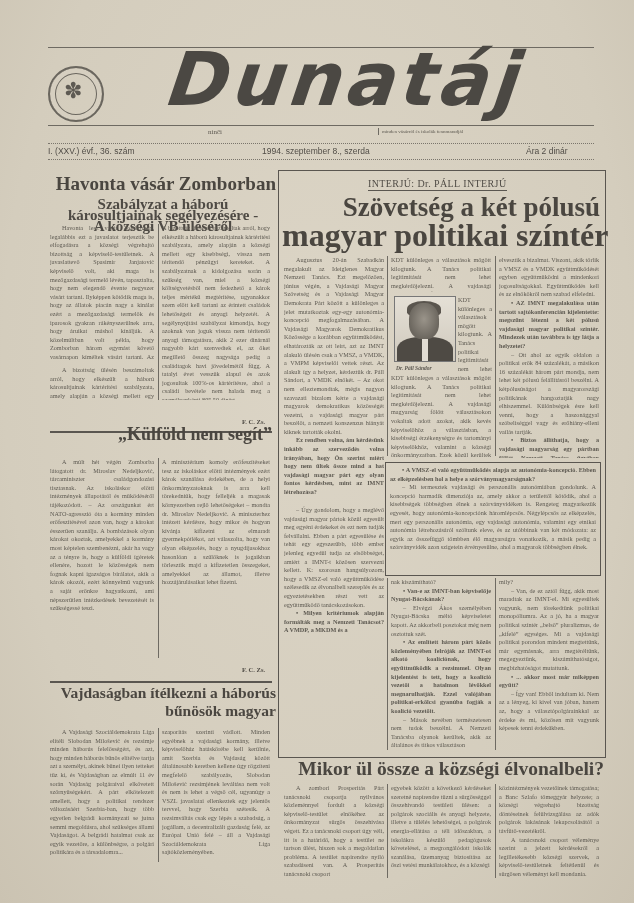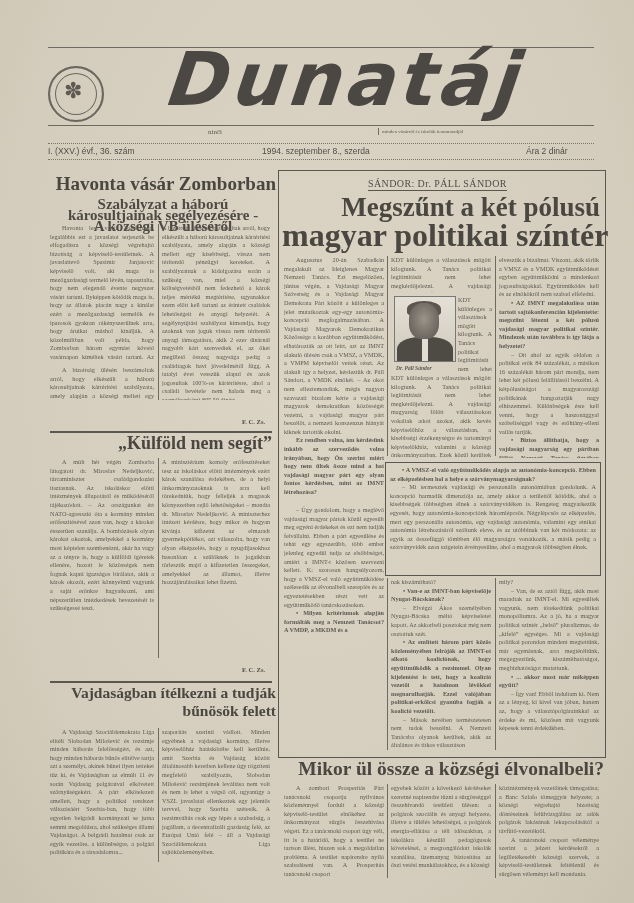--- a/index.html
+++ b/index.html
@@ -88,47 +88,47 @@
     <div class="vrule" style="left:158px; top:224px; height:176px;"></div>
     <div class="col" style="left:162px; top:224px; width:108px; height:176px;">
       <p style="text-indent:0;">A bizottság ülésén beszámoltak arról, hogy elkészült a háború károsultjainak kártérítési szabályzata, amely alapján a községi mellett egy kisebbségi, vissza nem térítendő pénzügyi kereteket. A szabályzatnak a kidolgozása során a szükség van, miel a községi költségvetésből nem fedezhető a károk teljes mértékű megtérítése, ugyanakkor szem előtt kell tartani az érintett családok lehetőségeit és anyagi helyzetét. A segélynyújtási szabályzat kimondja, hogy azoknak van joguk vissza nem térítendő anyagi támogatásra, akik 2 ezer dinárnál nagyobb kárt szenvedtek el, az őket megillető összeg nagysága pedig a családtagok havi jövedelmétől függ. A tatalyi évet vesszük alapul és azok jogosultak 100%-os kártérítésre, ahol a családi bevétele nem halada meg a személyenkénti 805,50 dinárt.</p>
 
     </div>
     <div class="sig" style="left:242px; top:418px;">F. C. Zs.</div>
   </section>
   <div class="rule thick" style="left:50px; top:431px; width:222px;"></div>
 
   <section>
-    <div class="headline" style="left:50px; top:433px; width:222px; font-size:18px;">„Külföld nem segít”</div>
+    <div class="headline" style="left:50px; top:424px; width:222px; font-size:18px;">„Külföld nem segít”</div>
     <div class="col" style="left:50px; top:458px; width:104px; height:200px;">
       <p>A múlt hét végén Zomborba látogatott dr. Miroslav Nedeljković, tárcaminiszter családgondozási tisztasnak. Az iskoláskor előtti intézmények állapotáról és működéséről tájékozódott. – Az országunkat ért NATO-agresszió óta a kormány minden erőfeszítésével azon van, hogy a károkat ésszerűen szanálja. A bombázások olyan károkat okoztak, amelyekkel a kormány most képtelen szembenézni, akár ha vagy az a tényre is, hogy a külföldi ígéretek ellenére, hozott le közösségek nem fognak kapni igazságos bírálatot, akik a károk okozói, ezért könnyelmű vagyunk a saját erőnkre hagyatkozni, ami népszerűtlen intézkedések bevezetését is szükségessé teszi.</p>
     </div>
     <div class="vrule" style="left:158px; top:458px; height:200px;"></div>
     <div class="col" style="left:162px; top:458px; width:108px; height:196px;">
       <p style="text-indent:0;">A minisztérium komoly erőfeszítéseket tesz az iskoláskor előtti intézmények ezért károk szanálása érdekében, de a helyi önkormányzatoknak is arra kell törekedniük, hogy felleljék a magasak környezetben rejlő lehetőségeket – mondta dr. Miroslav Nedeljković. A miniszterhez intézett kérdésre, hogy mikor és hogyan kívánja kifizetni az elmaradt gyermekpótlékot, azt válaszolta, hogy van olyan elképzelés, hogy a nyugdíjasokhoz hasonlóan a szülőknek is jogaikban törlesztik majd a kifizetetlen összegeket, amelyekkel az államot, illetve hozzájárulásaikat lehet fizetni.</p>
     </div>
     <div class="sig" style="left:242px; top:666px;">F. C. Zs.</div>
   </section>
   <div class="rule thick" style="left:50px; top:681px; width:222px;"></div>
 
   <section>
-    <div class="headline" style="left:44px; top:684px; width:232px; font-size:15.5px; line-height:18px; white-space:normal;">Vajdaságban ítélkezni a tudják bűnösök felett</div>
+    <div class="headline" style="left:44px; top:684px; width:232px; font-size:15.5px; line-height:18px; white-space:normal;">Vajdaságban ítélkezni a háborús bűnösök magyar</div>
     <div class="col" style="left:50px; top:728px; width:104px; height:134px;">
       <p>A Vajdasági Szociáldemokrata Liga elítéli Slobodan Milošević és rezsimje minden háborús felelősségért, és azt, hogy minden háborús bűnös elítélve tartja azt a személyt, akinek bűnei ilyen tetteket tűz ki, és Vajdaságban az elmúlt 11 év során Vajdaság polgáraival elkövetett szörnyűségekért. A párt elkötelezett amellett, hogy a politikai rendszer változásáért Szerbia-ban, hogy több egyetlen belgrádi kormányzati se jutna semmi megoldásra, ahol szükséges állami Vajdaságot. A belgrádi hatalmat csak az egyik vezetőre, a különbségre, a polgári politikára és a társadalomra...</p>
     </div>
     <div class="vrule" style="left:158px; top:728px; height:134px;"></div>
     <div class="col" style="left:162px; top:728px; width:108px; height:134px;">
       <p style="text-indent:0;">szaporítás szerinti vádlott. Minden egyébnek a vajdasági kormány, illetve képviselőház hatáskörébe kell kerülnie, amit Szerbia és Vajdaság között általánosabb keretben kellene úgy rögzíteni megfelelő szabályozás, Slobodan Milošević rezsimjének leváltása nem volt és nem is lehet a végső cél, ugyanúgy a VSZL javaslatai ellenkeztek egy jelentős tervvel, hogy Szerbia szétesik. A rezsimváltás csak egy lépés a szabadság, a jogállam, a decentralizált gazdaság felé, az Európai Unió felé – áll a Vajdasági Szociáldemokrata Liga sajtóközleményében.</p>
     </div>
   </section>
 
   <div class="box" style="left:278px; top:170px; width:326px; height:586px;"></div>
   <section>
-    <div class="interview-tag">SÁNDOR: Dr. PÁLL SÁNDOR</div>
-    <div class="headline" style="left:282px; top:193px; width:318px; font-size:27px; line-height:28px;">Megszűnt a két pólusú</div>
+    <div class="interview-tag">INTERJÚ: Dr. PÁLL INTERJÚ</div>
+    <div class="headline" style="left:282px; top:193px; width:318px; font-size:27px; line-height:28px;">Szövetség a két pólusú</div>
     <div class="headline" style="left:282px; top:221px; width:318px; font-size:32px; line-height:28px;">magyar politikai színtér</div>
 
     <div class="col" style="left:284px; top:256px; width:100px; height:248px;">
       <p>Augusztus 20-án Szabadkán megalakult az Ideiglenes Magyar Nemzeti Tanács. Ezt megelőzően, június végén, a Vajdasági Magyar Szövetség és a Vajdasági Magyar Demokrata Párt között a különleges a jelet mutatkoztak egy-egy autonómia-koncepció megfogalmazásában. A Vajdasági Magyarok Demokratikus Közössége a korábban együttműködést, elhatározták az ott leírt, azt az IMNT alakuló ülésén csak a VMSZ, a VMDK, a VMPM képviselői vettek részt. Az alakult így a helyzet, kérdeztük dr. Páll Sándort, a VMDK elnökét. – Az okot nem elleztemondtak, mégis nagyon szavazati bizalom kérte a vajdasági magyarok demokratikus közösségét vezetni, a vajdasági magyar párt beszélőt, a nemzeti konszenzus hiányát kiknek tartották okolni.</p>
       <p style="font-weight:bold;">Ez rendben volna, ám kérdésünk inkább az szerveződés volna irányában, hogy Ön szerint miért hogy nem ültek össze mind a hat vajdasági magyar párt egy olyan fontos kérdésben, mint az IMNT létrehozása?</p>
     </div>
     <div class="vrule" style="left:387px; top:256px; height:200px;"></div>
     <div class="col" style="left:391px; top:256px; width:100px; height:36px;">
       <p style="text-indent:0;">KDT különleges a választások mögött kilogtunk. A Tanács politikai legitimitását nem lehet megkérdőjelezni. A vajdasági magyarság fölött választásokon vokaltak adott azokat, akik kevés képviselőhöz a választásban, a kisebbségi érzékenységre és tartományi képviselőkhöz, valamint a községi önkormányzatban. Ezek közül kerültek ki a Tanács tagjai. Az erőviszonyok pedig a pártok választási eredményei alapján állítandó fel. Itt egyetértenek, hogy a VMDK a második erőnek számít Vajdaságban a magyar politikai színtéren.</p>
     </div>

